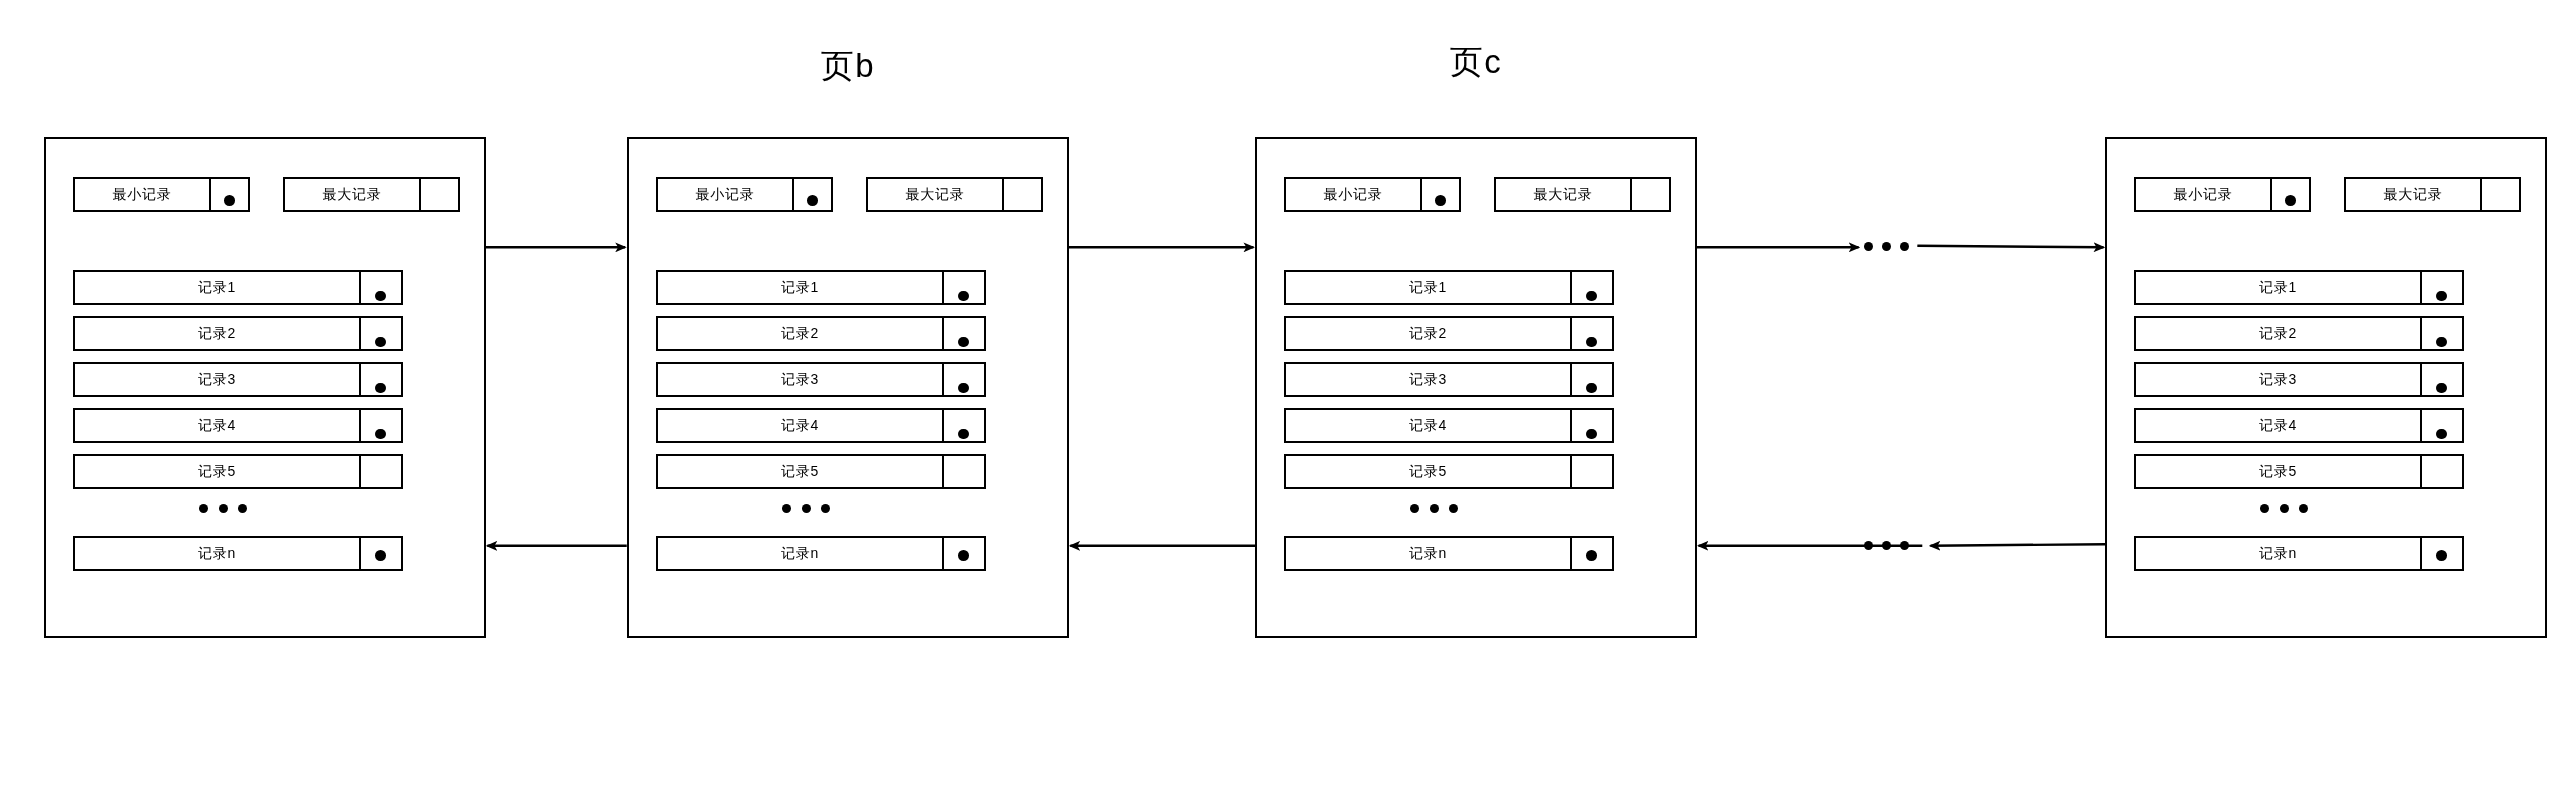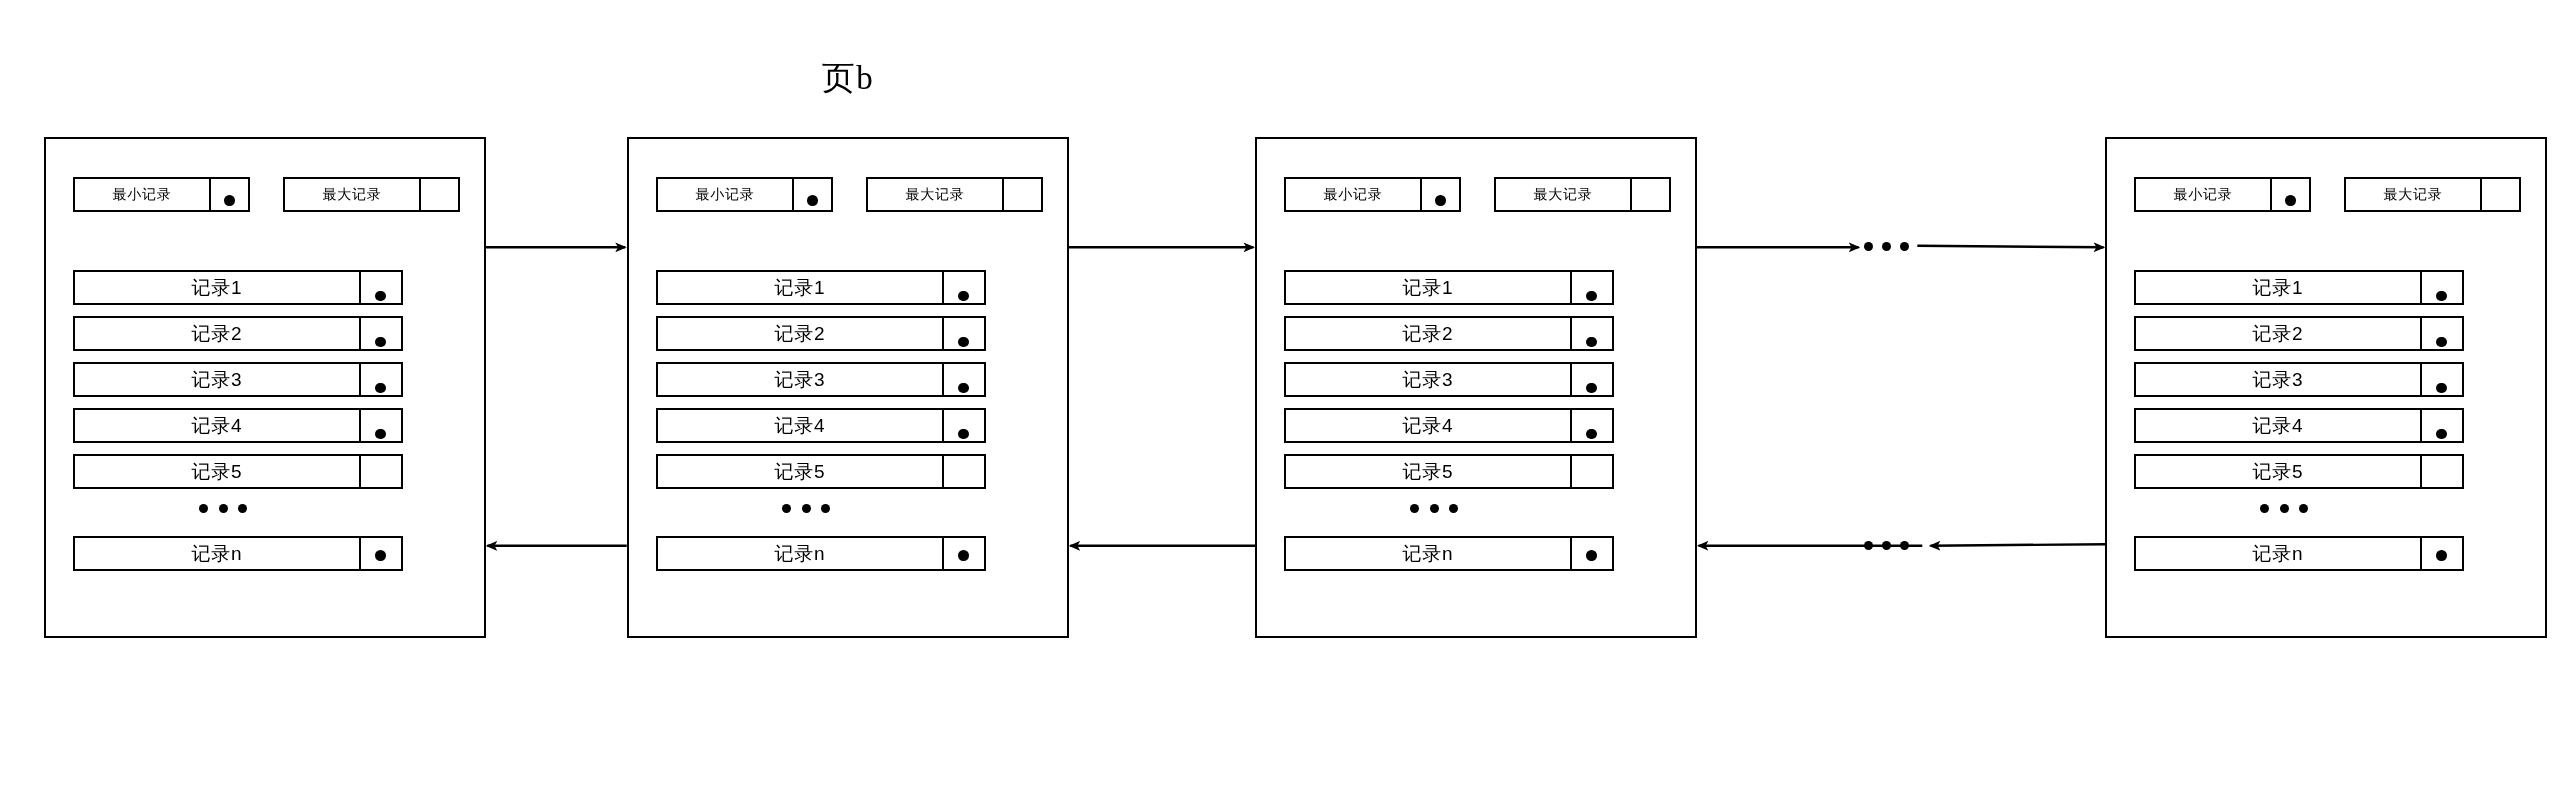--- a/index.html
+++ b/index.html
@@ -60,21 +60,21 @@
     display:flex;
     box-sizing:border-box;
     border:2.1px solid #000;
     background:#fff;
   }
   .rec .lbl{
     flex:1 1 auto;
     display:flex;
     align-items:center;
     justify-content:center;
-    font-size:19px;
+    font-size:14px;
     white-space:nowrap;
     letter-spacing:0.8px;
   }
   .rec .ptr{
     flex:0 0 auto;
     border-left:2.1px solid #000;
     position:relative;
   }
   
   .dot{
@@ -193,21 +193,21 @@
       <div class="lbl">记录n</div>
       <div class="ptr" style="width: 40px;">
         <div class="dot" style="left: 14.4px; top: 12px;"></div>
       </div>
     </div>
     <div class="ellipsis-rec" style="left: 199px; top: 504px;">
       <i></i>
       <i></i>
       <i></i>
     </div>
-    <div class="page-title" style="left: 627px; top: 56px; width: 442px; font-family: Liberation Serif, serif;">页b</div>
+    <div class="page-title" style="left: 627px; top: 44px; width: 442px;">页b</div>
     <div class="page-box" style="left: 627px; top: 137px; width: 442px; height: 501px;"></div>
     <div class="hdr" style="left: 656px; top: 177px; width: 177px;">
       <div class="lbl">最小记录</div>
       <div class="ptr" style="width: 37px;">
         <div class="dot" style="left: 13px; top: 16px;"></div>
       </div>
     </div>
     <div class="hdr" style="left: 866px; top: 177px; width: 177px;">
       <div class="lbl">最大记录</div>
       <div class="ptr" style="width: 37px;"></div>
@@ -244,20 +244,21 @@
       <div class="lbl">记录n</div>
       <div class="ptr" style="width: 40px;">
         <div class="dot" style="left: 14.4px; top: 12px;"></div>
       </div>
     </div>
     <div class="ellipsis-rec" style="left: 782px; top: 504px;">
       <i></i>
       <i></i>
       <i></i>
     </div>
+    <div class="page-title" style="left: 1255px; top: 40px; width: 442px;">页c</div>
     <div class="page-box" style="left: 1255px; top: 137px; width: 442px; height: 501px;"></div>
     <div class="hdr" style="left: 1284px; top: 177px; width: 177px;">
       <div class="lbl">最小记录</div>
       <div class="ptr" style="width: 37px;">
         <div class="dot" style="left: 13px; top: 16px;"></div>
       </div>
     </div>
     <div class="hdr" style="left: 1494px; top: 177px; width: 177px;">
       <div class="lbl">最大记录</div>
       <div class="ptr" style="width: 37px;"></div>

